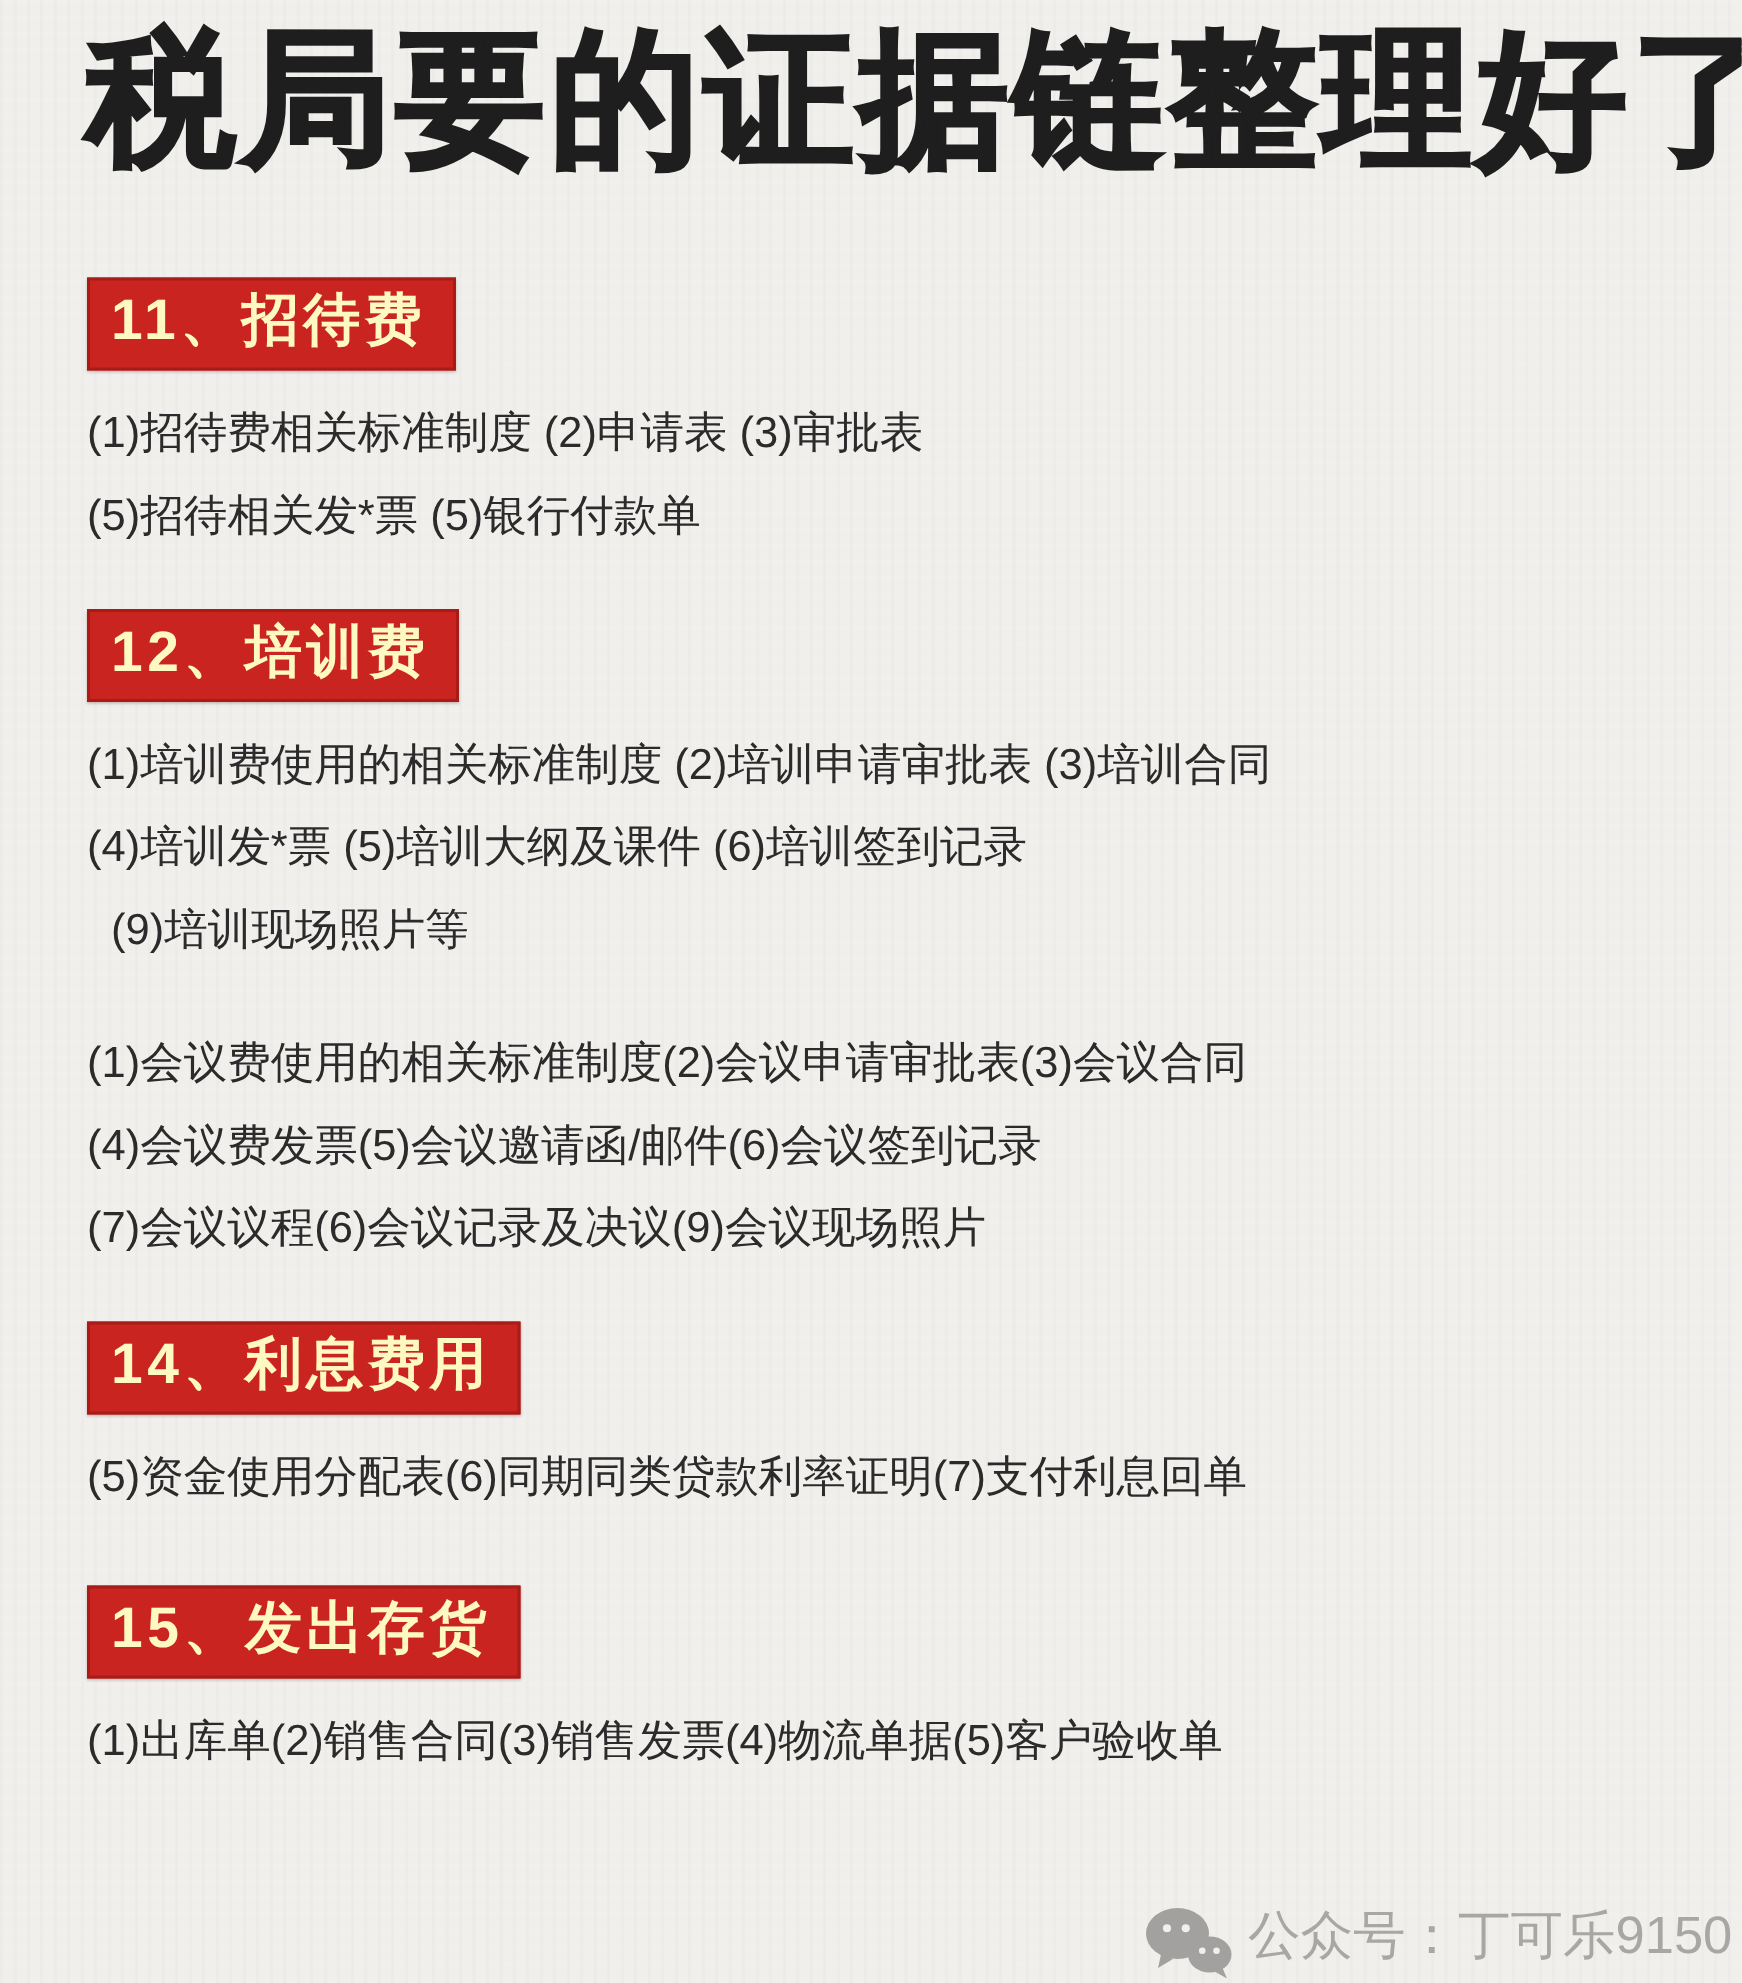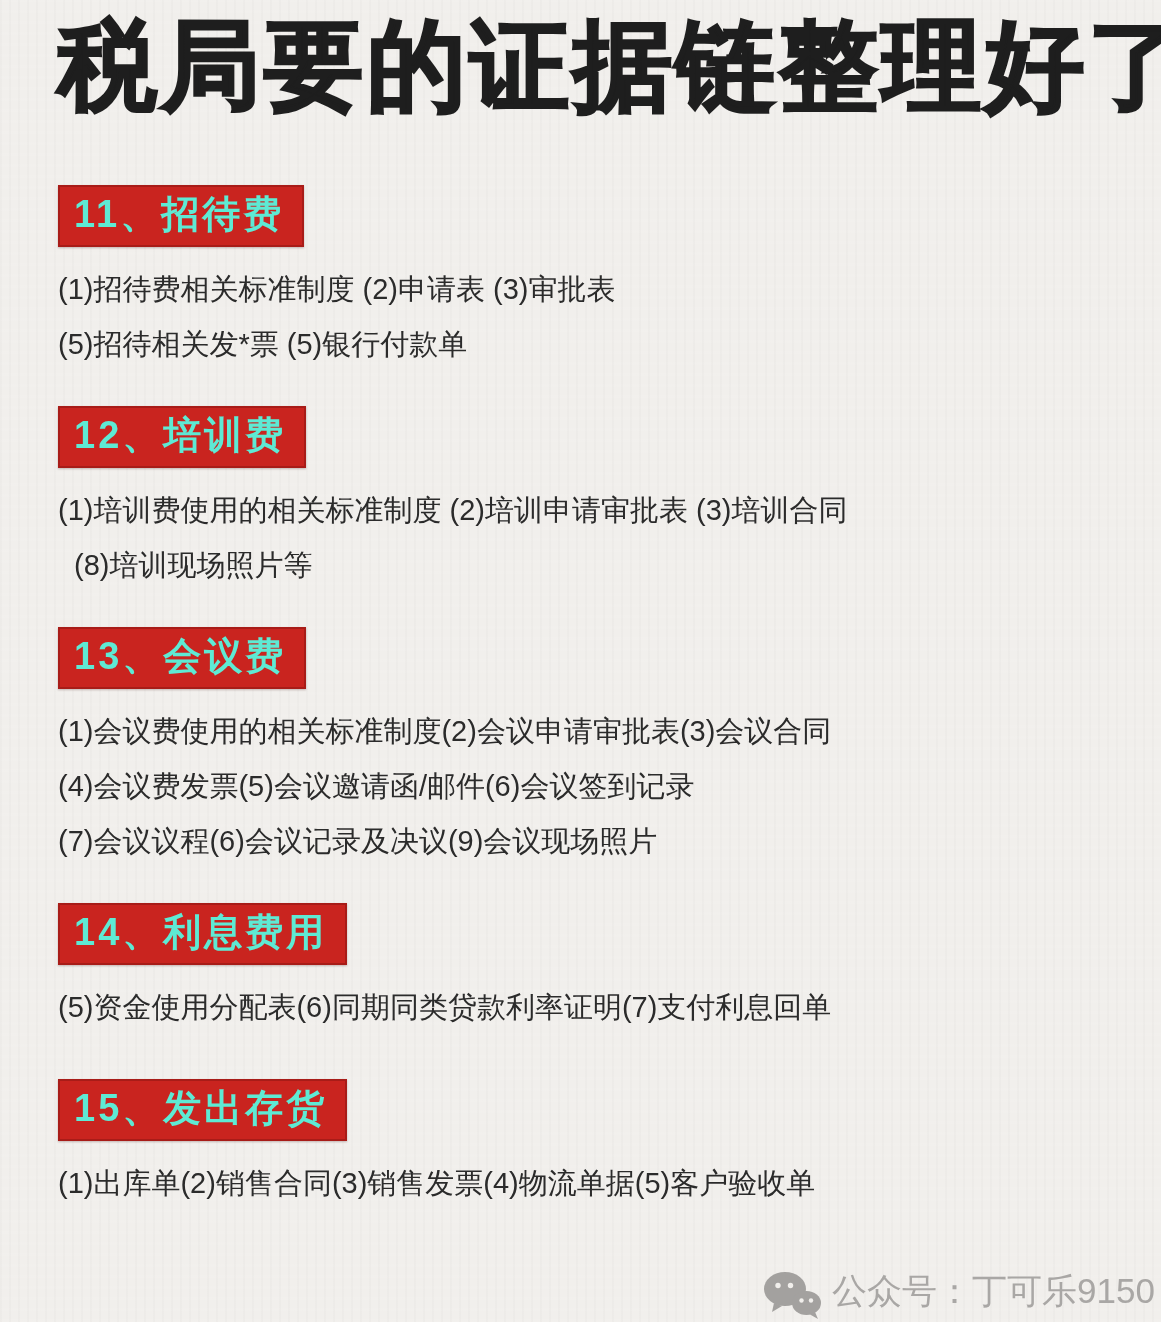--- a/index.html
+++ b/index.html
@@ -44,21 +44,21 @@
   .section.first {
     margin-top: 68px;
   }
   .section.last {
     margin-top: 44px;
   }
   .badge {
     display: inline-block;
     background: #c9241f;
     border: 2px solid #a81c18;
-    color: #5eead4;
+    color: #fef9c3;
     font-size: 38px;
     font-weight: 700;
     letter-spacing: 3px;
     line-height: 1;
     padding: 8px 18px 12px 14px;
     box-shadow: 0 1px 2px rgba(60,0,0,0.25);
   }
   .lines {
     margin-top: 15px;
     color: #2b2b2b;
@@ -121,26 +121,26 @@
       <div class="lines">
         <div class="line">(1)招待费相关标准制度 (2)申请表 (3)审批表</div>
         <div class="line">(5)招待相关发*票 (5)银行付款单</div>
       </div>
     </div>
 
     <div class="section">
       <div class="badge">12、培训费</div>
       <div class="lines">
         <div class="line">(1)培训费使用的相关标准制度 (2)培训申请审批表 (3)培训合同</div>
-        <div class="line indent">(8)培训现场照片等</div>
+        <div class="line">(4)培训发*票 (5)培训大纲及课件 (6)培训签到记录</div>
+        <div class="line indent">(9)培训现场照片等</div>
       </div>
     </div>
 
     <div class="section">
-      <div class="badge">13、会议费</div>
       <div class="lines">
         <div class="line">(1)会议费使用的相关标准制度(2)会议申请审批表(3)会议合同</div>
         <div class="line">(4)会议费发票(5)会议邀请函/邮件(6)会议签到记录</div>
         <div class="line">(7)会议议程(6)会议记录及决议(9)会议现场照片</div>
       </div>
     </div>
 
     <div class="section">
       <div class="badge">14、利息费用</div>
       <div class="lines">

